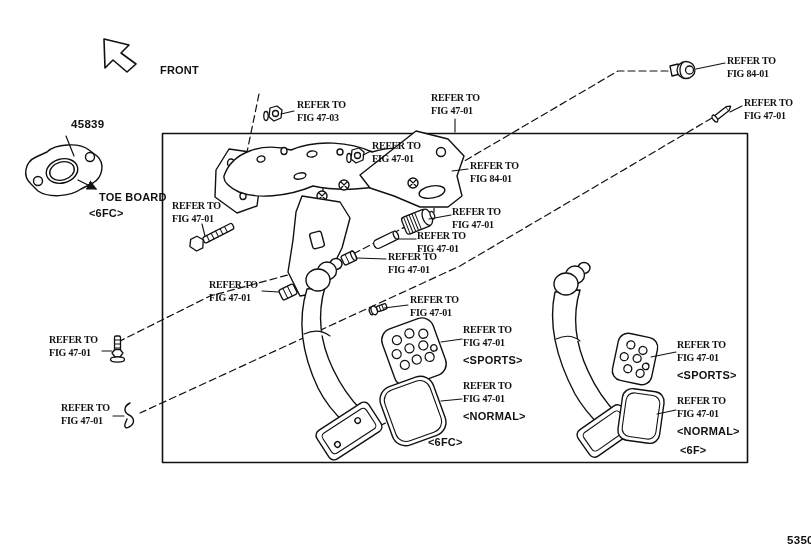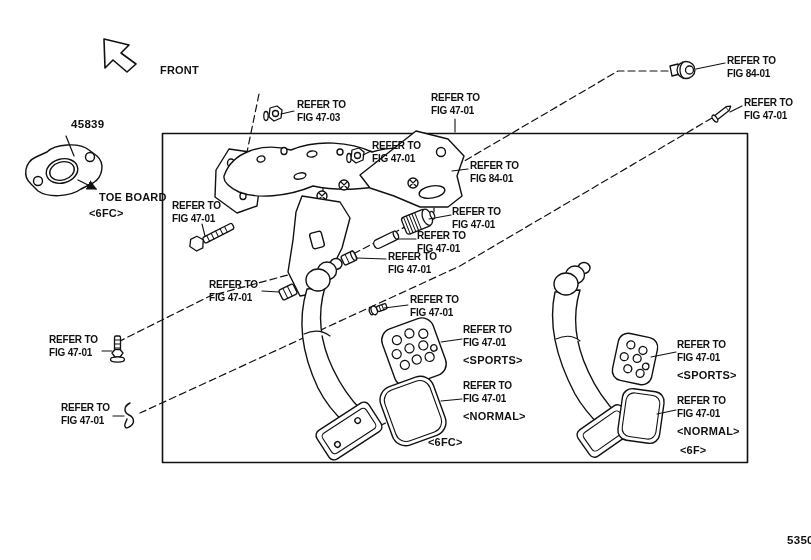--- a/index.html
+++ b/index.html
@@ -3,21 +3,21 @@
 <meta charset="utf-8">
 <style>
   html,body{margin:0;padding:0;background:#fff;}
   .stage{position:relative;width:811px;height:560px;background:#fff;overflow:hidden;
          font-family:"Liberation Sans",sans-serif;color:#111;}
   .stage svg{position:absolute;left:0;top:0;}
   .slabel{position:absolute;white-space:nowrap;color:#111;padding-left:21px;}
   .sans11{font-size:11px;font-weight:600;letter-spacing:0.2px;}
   .sansb{font-size:11.5px;font-weight:700;letter-spacing:0.3px;}
   .callout{position:absolute;white-space:nowrap;}
-  .callout .ref{font-family:Liberation Sans, sans-serif;font-weight:700;font-size:10px;
+  .callout .ref{font-family:Liberation Serif, serif;font-weight:700;font-size:10px;
                 line-height:12.5px;letter-spacing:-0.2px;color:#111;}
   .callout .variant{font-family:"Liberation Sans",sans-serif;font-weight:600;font-size:11px;
                     line-height:13px;margin-top:5px;letter-spacing:0.2px;color:#111;}
 </style>
 </head>
 <body>
 
 <div class="stage">
 
   <svg width="811" height="560" viewBox="0 0 811 560" fill="none" stroke="#111" stroke-width="1.4" stroke-linecap="round" stroke-linejoin="round">

